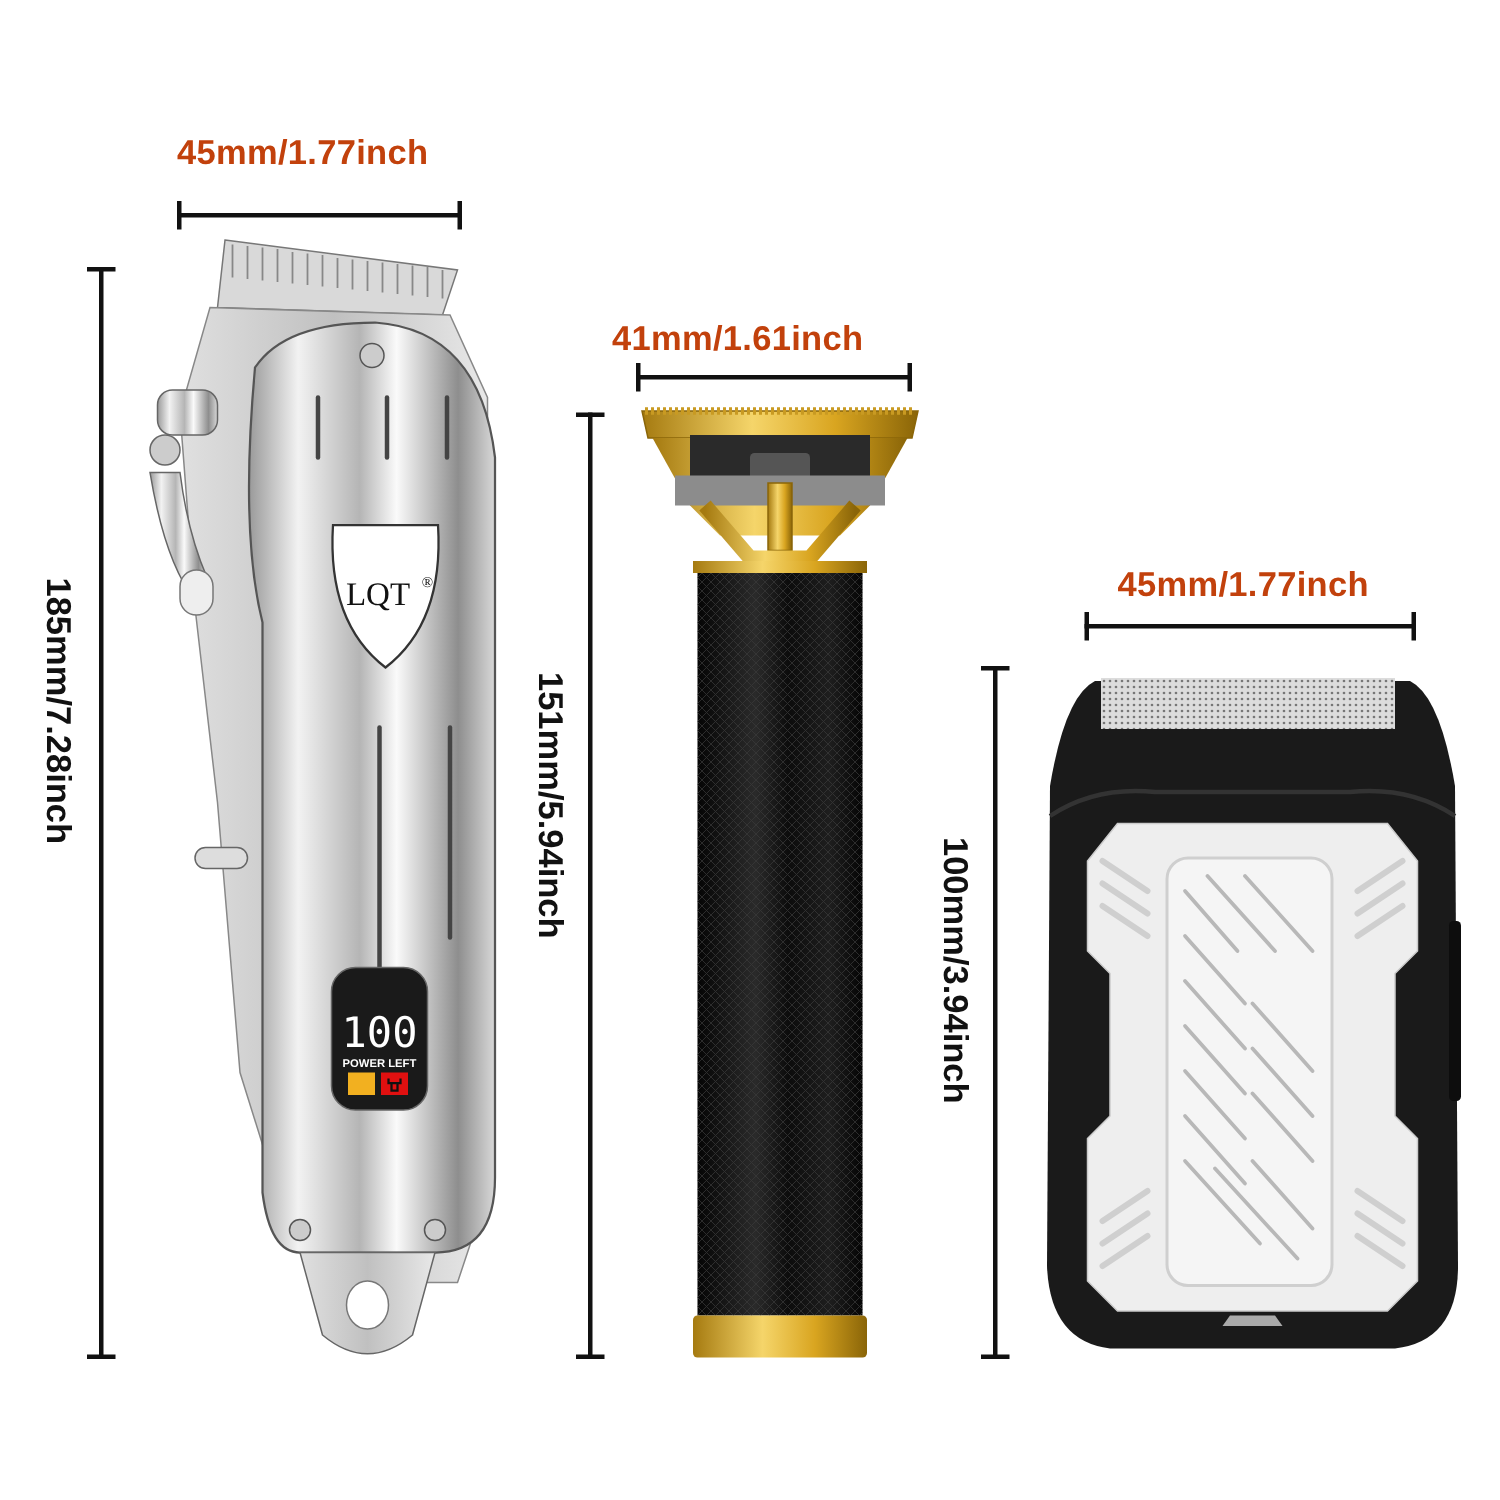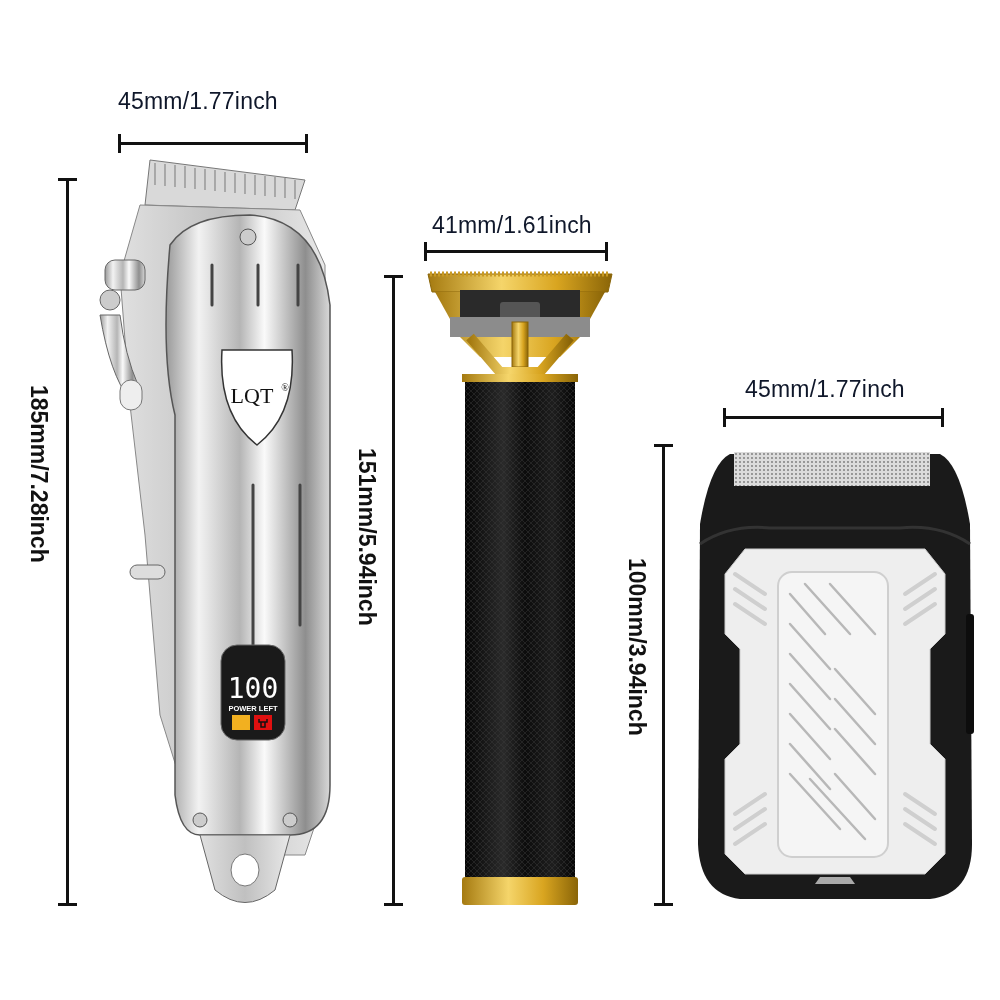--- a/index.html
+++ b/index.html
@@ -1,17 +1,17 @@
 <!DOCTYPE html>
 <html><head>
 <meta charset="utf-8">
 <style>
   html, body { margin:0; padding:0; }
   body { width:1000px; height:1000px; background:#ffffff; position:relative; overflow:hidden; font-family:"Liberation Sans", sans-serif; }
-  .label { position:absolute; font-weight:normal; font-size:23px; color:#0f172a; white-space:nowrap; letter-spacing:0.2px; }
+  .label { position:absolute; font-weight:bold; font-size:23px; color:#c2410c; white-space:nowrap; letter-spacing:0.2px; }
   .vlabel { position:absolute; font-weight:bold; font-size:23px; color:#111; white-space:nowrap; transform-origin:left top; transform:rotate(90deg); }
   .hline { position:absolute; height:3px; background:#111; }
   .hline::before, .hline::after { content:""; position:absolute; top:-8px; width:3px; height:19px; background:#111; }
   .hline::before { left:0; } .hline::after { right:0; }
   .vline { position:absolute; width:3px; background:#111; }
   .vline::before, .vline::after { content:""; position:absolute; left:-8px; height:3px; width:19px; background:#111; }
   .vline::before { top:0; } .vline::after { bottom:0; }
   svg { position:absolute; }
 </style>
 </head>
@@ -87,21 +87,21 @@
   <text x="163" y="543" text-anchor="middle" font-family="'DejaVu Sans Mono', monospace" font-size="28" fill="#ffffff">100</text>
   <text x="163" y="556" text-anchor="middle" font-family="'Liberation Sans', sans-serif" font-size="7.5" font-weight="bold" fill="#ffffff">POWER LEFT</text>
   <rect x="142" y="560" width="18" height="15" fill="#f2b020"></rect>
   <rect x="164" y="560" width="18" height="15" fill="#e01010"></rect>
   <path d="M169 564 L169 567 L177 567 L177 564 M171 567 L171 572 L175 572 L175 567" stroke="#111" stroke-width="1.5" fill="none"></path>
 
   <path d="M110 680 L200 680 L185 735 Q155 760 125 735 Z" fill="url(#chrome2)" stroke="#666"></path>
   <ellipse cx="155" cy="715" rx="14" ry="16" fill="#ffffff" stroke="#777"></ellipse>
 </svg>
 
-<div class="label" style="left:432px; top:212px;">41mm/1.61inch</div>
+<div class="label" style="left:408px; top:212px;">41mm/1.61inch</div>
 <div class="hline" style="left:424px; top:250px; width:184px;"></div>
 <div class="vline" style="left:392px; top:275px; height:631px;"></div>
 <div class="vlabel" style="left:380px; top:448px;">151mm/5.94inch</div>
 
 <svg width="200" height="660" viewBox="0 0 200 660" style="left:420px; top:262px;">
   <defs>
     <linearGradient id="gold" x1="0" x2="1">
       <stop offset="0" stop-color="#a57a10"></stop>
       <stop offset="0.4" stop-color="#f5d56a"></stop>
       <stop offset="0.7" stop-color="#d9a520"></stop>

